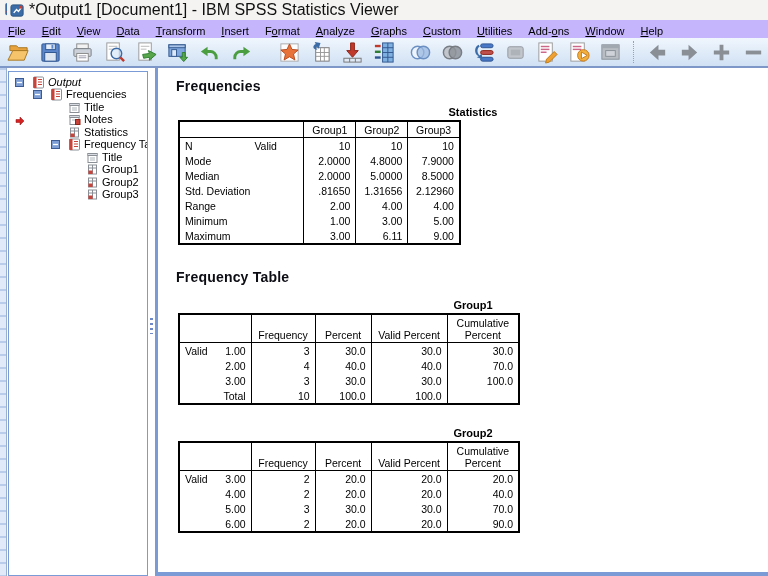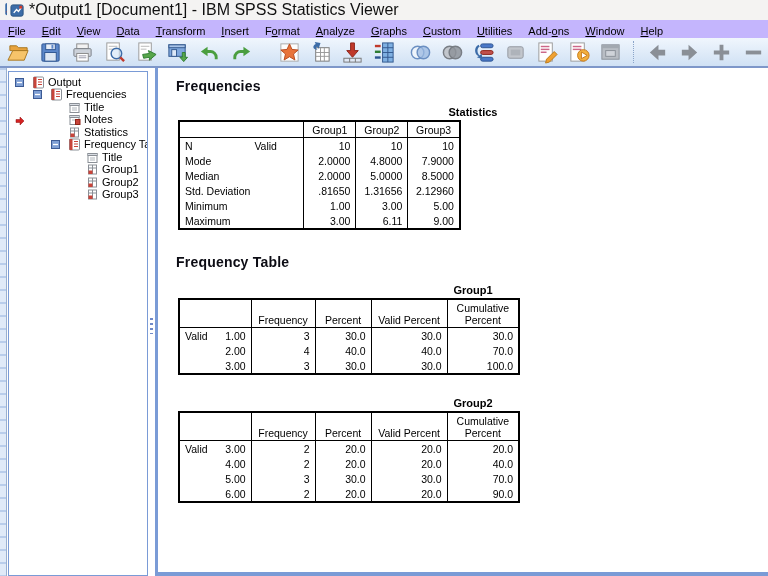--- a/index.html
+++ b/index.html
@@ -328,21 +328,21 @@
         <svg viewBox="0 0 24 24">
           <rect x="4" y="10" width="16" height="4" fill="#8a8f96"></rect>
         </svg>
       </span>
     </div>
   </div>
 
 <div class="main" data-name="main-area">
   <div class="edge-strip" data-name="left-edge-scrollbar"></div>
   <div class="tree-pane" id="tree" data-name="outline-pane">
-      <div class="tree-row" data-name="tree-item-output" style="padding-left: 6px;">
+      <div class="tree-row" data-name="tree-item-output" style="padding-left: 6px; font-style: italic;">
         <span class="expander" data-name="collapse-expander-icon">
           <svg viewBox="0 0 9 9">
             <rect x="0.5" y="0.5" width="8" height="8" fill="#7f9fd4" stroke="#3c5a94"></rect>
             <line x1="2" y1="4.5" x2="7" y2="4.5" stroke="#fff" stroke-width="1.3"></line>
           </svg>
         </span>
         <span class="tree-icon" data-name="book-node-icon">
           <svg viewBox="0 0 13 13">
             <rect x="1.5" y="1" width="10" height="11" rx="1" fill="#fff" stroke="#8a8f96"></rect>
             <rect x="1.5" y="1" width="3" height="11" fill="#c8443a"></rect>
@@ -533,20 +533,29 @@
               <td class="lab" data-name="row-label-cell">
                 <span class="l">Std. Deviation</span>
                 <span class="s"></span>
               </td>
               <td class="val" data-name="value-cell">.81650</td>
               <td class="val" data-name="value-cell">1.31656</td>
               <td class="val" data-name="value-cell">2.12960</td>
             </tr>
             <tr data-name="table-row">
               <td class="lab" data-name="row-label-cell">
+                <span class="l">Range</span>
+                <span class="s"></span>
+              </td>
+              <td class="val" data-name="value-cell">2.00</td>
+              <td class="val" data-name="value-cell">4.00</td>
+              <td class="val" data-name="value-cell">4.00</td>
+            </tr>
+            <tr data-name="table-row">
+              <td class="lab" data-name="row-label-cell">
                 <span class="l">Minimum</span>
                 <span class="s"></span>
               </td>
               <td class="val" data-name="value-cell">1.00</td>
               <td class="val" data-name="value-cell">3.00</td>
               <td class="val" data-name="value-cell">5.00</td>
             </tr>
             <tr data-name="table-row">
               <td class="lab" data-name="row-label-cell">
                 <span class="l">Maximum</span>
@@ -603,20 +612,30 @@
               </tr>
               <tr data-name="table-row">
                 <td class="lab" data-name="row-label-cell">
                   <span class="l"></span>
                   <span class="s">3.00</span>
                 </td>
                 <td class="val" data-name="value-cell">3</td>
                 <td class="val" data-name="value-cell">30.0</td>
                 <td class="val" data-name="value-cell">30.0</td>
                 <td class="val" data-name="value-cell">100.0</td>
+              </tr>
+              <tr data-name="table-row">
+                <td class="lab" data-name="row-label-cell">
+                  <span class="l"></span>
+                  <span class="s">Total</span>
+                </td>
+                <td class="val" data-name="value-cell">10</td>
+                <td class="val" data-name="value-cell">100.0</td>
+                <td class="val" data-name="value-cell">100.0</td>
+                <td class="val" data-name="value-cell"></td>
               </tr>
             </tbody>
           </table>
         </div>
         <div class="freq-wrap2" data-name="freq-table-group2-block">
           <div class="tbl-title" data-name="freq-group2-title">Group2</div>
           <table class="spss freq" data-name="freq-group2-table">
             <colgroup>
               <col style="width: 72px;">
               <col style="width: 64px;">

